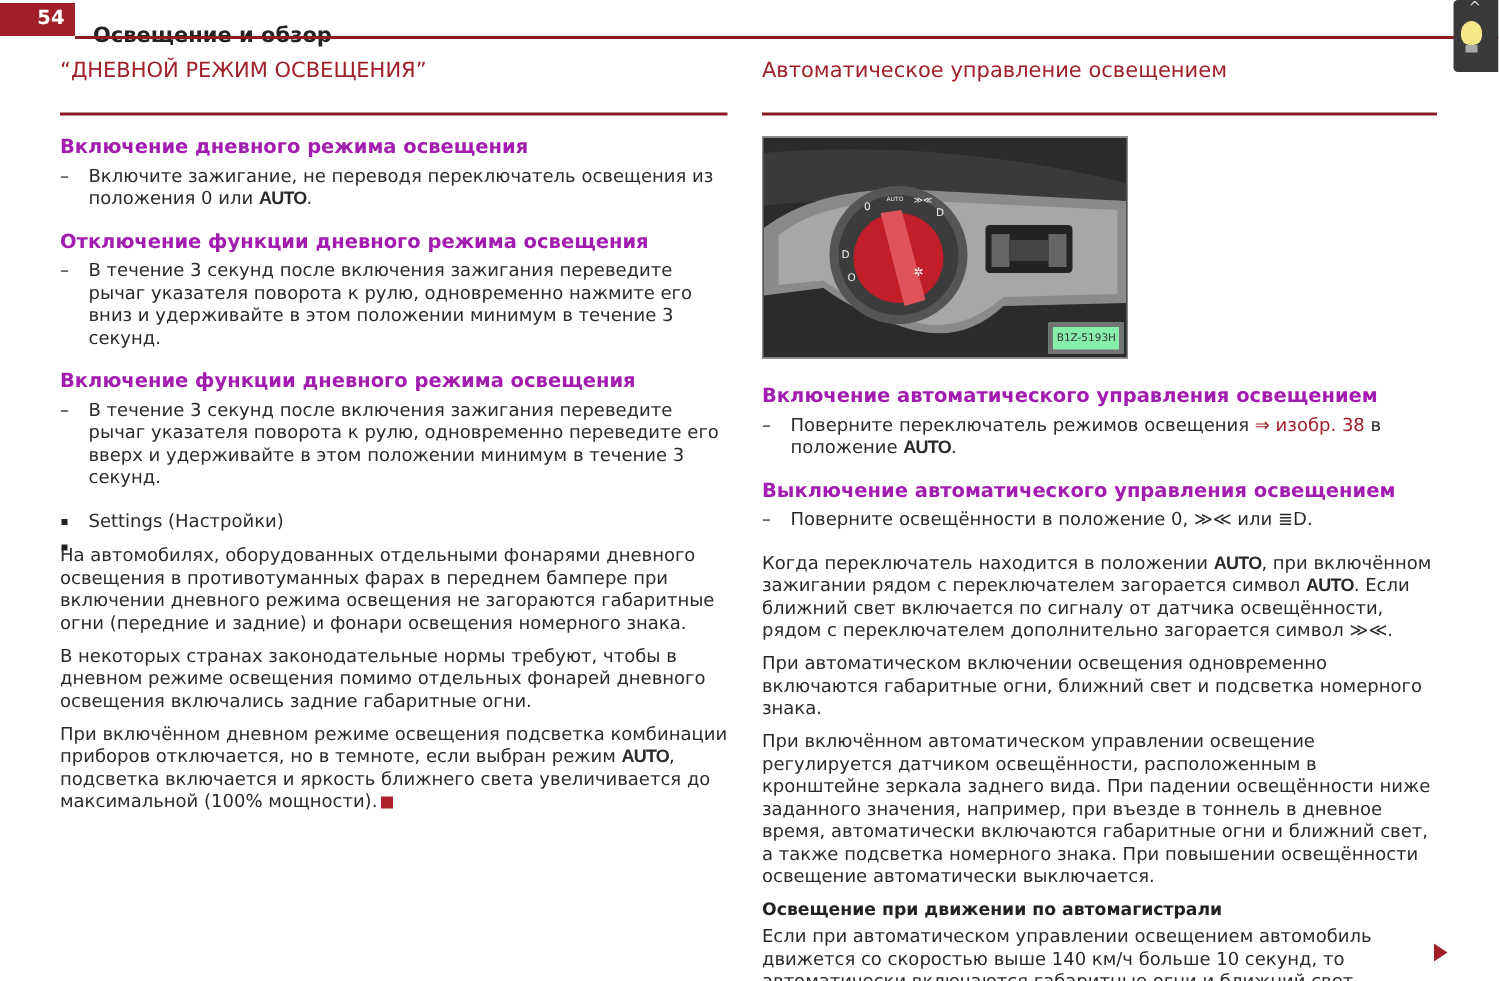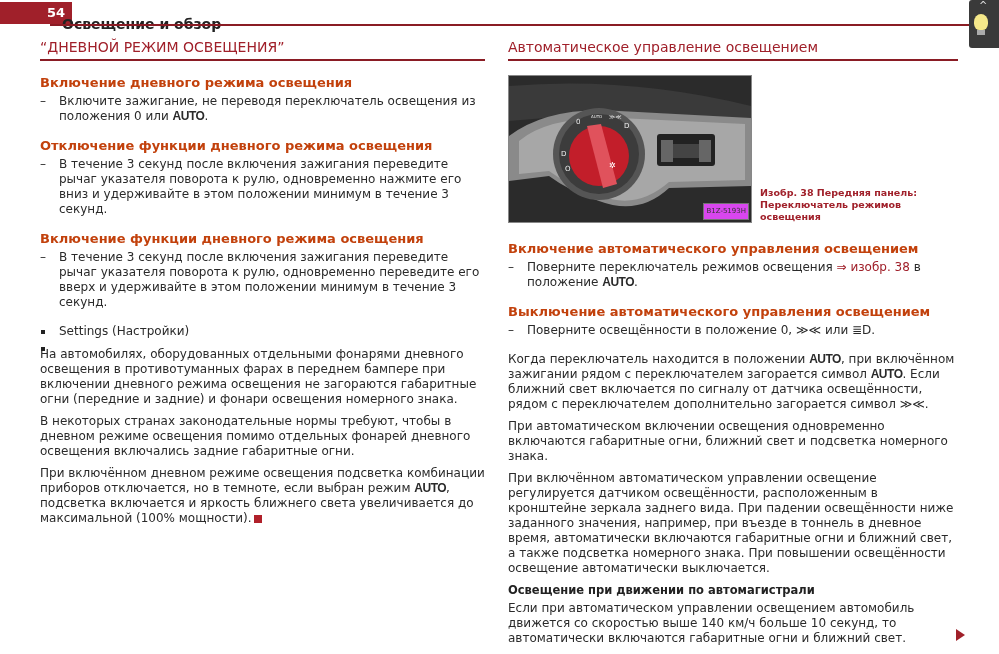--- a/index.html
+++ b/index.html
@@ -1,47 +1,47 @@
 <!DOCTYPE html>
 <html><head>
 <meta charset="utf-8">
 <style>
   html, body { margin:0; padding:0; }
   body { width:999px; height:654px; background:#ffffff; position:relative; overflow:hidden;
          font-family:"DejaVu Sans", sans-serif; color:#2a2a2a; }
   .header { position:absolute; left:0; top:0; width:999px; height:26px; }
-  .page-num { position:absolute; left:0; top:2px; width:72px; height:22px; background:#a0202a;
+  .page-num { position:absolute; left:0; top:2px; width:50px; height:22px; background:#a0202a;
               color:#fff; font-weight:bold; font-size:13px; text-align:right; padding-right:7px; box-sizing:border-box; line-height:22px; }
   .header-title { position:absolute; left:62px; top:16px; font-size:14px; font-weight:bold; color:#222; }
   .header-line { position:absolute; left:50px; top:24px; width:949px; height:2px; background:#8a1c24; }
   .tip { position:absolute; left:969px; top:0; width:30px; height:48px; background:#3a3a3a; border-radius:3px 0 0 3px; }
   .tip .caret { position:absolute; left:10px; top:0px; color:#ddd; font-size:10px; }
   .tip .bulb { position:absolute; left:5px; top:14px; width:14px; height:16px; background:#f5e88a; border-radius:50% 50% 40% 40%; }
   .tip .bulb-base { position:absolute; left:8px; top:30px; width:8px; height:5px; background:#aaa; }
 
   .col { position:absolute; font-size:12px; line-height:15px; }
   .col-left { left:40px; top:40px; width:445px; }
   .col-right { left:508px; top:40px; width:450px; }
-  .sec-title { color:#a0202a; font-size:14px; font-weight:normal; padding-bottom:4px; border-bottom:2px solid #8a1c24; margin-bottom:14px; }
-  h3 { font-size:13px; font-weight:bold; margin:0 0 4px 0; color:#c2410c; }
+  .sec-title { color:#a0202a; font-size:14px; font-weight:normal; padding-bottom:20px; border-bottom:2px solid #8a1c24; margin-bottom:14px; }
+  h3 { font-size:13px; font-weight:bold; margin:0 0 4px 0; color:#a21caf; }
   h4 { font-size:11.5px; font-weight:bold; margin:0 0 3px 0; color:#222; }
   .step { display:flex; margin-bottom:14px; }
   .step .dash { width:19px; flex:none; }
   p { margin:0 0 7px 0; }
   ul { list-style:none; padding:0; margin:0 0 6px 0; }
   ul li { display:flex; margin-bottom:2px; }
   ul li .sq { width:19px; flex:none; position:relative; }
   ul li .sq::before { content:""; position:absolute; left:1px; top:6px; width:4px; height:4px; background:#222; }
   .auto { font-weight:bold; font-family:"Liberation Sans", sans-serif; font-stretch:condensed; letter-spacing:-0.5px; }
   .end-mark { display:inline-block; width:8px; height:8px; background:#b0202a; margin-left:2px; vertical-align:-1px; }
   .link { color:#a0202a;text-align:center; }
   .figure-row { display:flex; align-items:flex-end; margin-bottom:18px; }
   .figure { width:242px; height:146px; border:1px solid #888; position:relative; background:#2c2c2c; overflow:hidden; flex:none; }
   .fig-caption { margin-left:8px; font-size:9.5px; line-height:12px; color:#a0202a; font-weight:bold; }
-  .fig-code { position:absolute; right:2px; bottom:2px; background:#d946ef; color:#333; font-size:7px; padding:0 2px; border:1px solid #737373; }
+  .fig-code { position:absolute; right:2px; bottom:2px; background:#86efac; color:#333; font-size:7px; padding:0 2px; border:3px solid #737373; }
   .next-arrow { position:absolute; left:956px; top:629px; width:0; height:0; border-left:9px solid #a0202a;
                 border-top:6px solid transparent; border-bottom:6px solid transparent; }
 </style>
 </head>
 <body>
 
 <div class="header">
   <div class="page-num">54</div>
   <div class="header-title">Освещение и обзор</div>
   <div class="header-line"></div>
@@ -109,24 +109,20 @@
         <text x="52" y="80" font-size="7" fill="#eee">D</text>
         <text x="56" y="95" font-size="7" fill="#eee">O</text>
         <text x="100" y="92" font-size="8" fill="#fff">✲</text>
         <rect x="148" y="58" width="58" height="32" rx="3" fill="#222"></rect>
         <rect x="152" y="64" width="12" height="22" fill="#666"></rect>
         <rect x="190" y="64" width="12" height="22" fill="#666"></rect>
         <rect x="164" y="68" width="26" height="14" fill="#444"></rect>
       </svg>
       <div class="fig-code">B1Z-5193H</div>
     </div>
-    <div class="fig-caption">
-      <div>Изобр. 38   Передняя панель:</div>
-      <div>Переключатель режимов освещения</div>
-    </div>
   </div>
 
   <h3>Включение автоматического управления освещением</h3>
   <div class="step">
     <span class="dash">–</span>
     <span><span>Поверните переключатель режимов освещения </span><span class="link">⇒ изобр. 38</span><span> в положение </span><span class="auto">AUTO</span><span>.</span></span>
   </div>
 
   <h3>Выключение автоматического управления освещением</h3>
   <div class="step">

